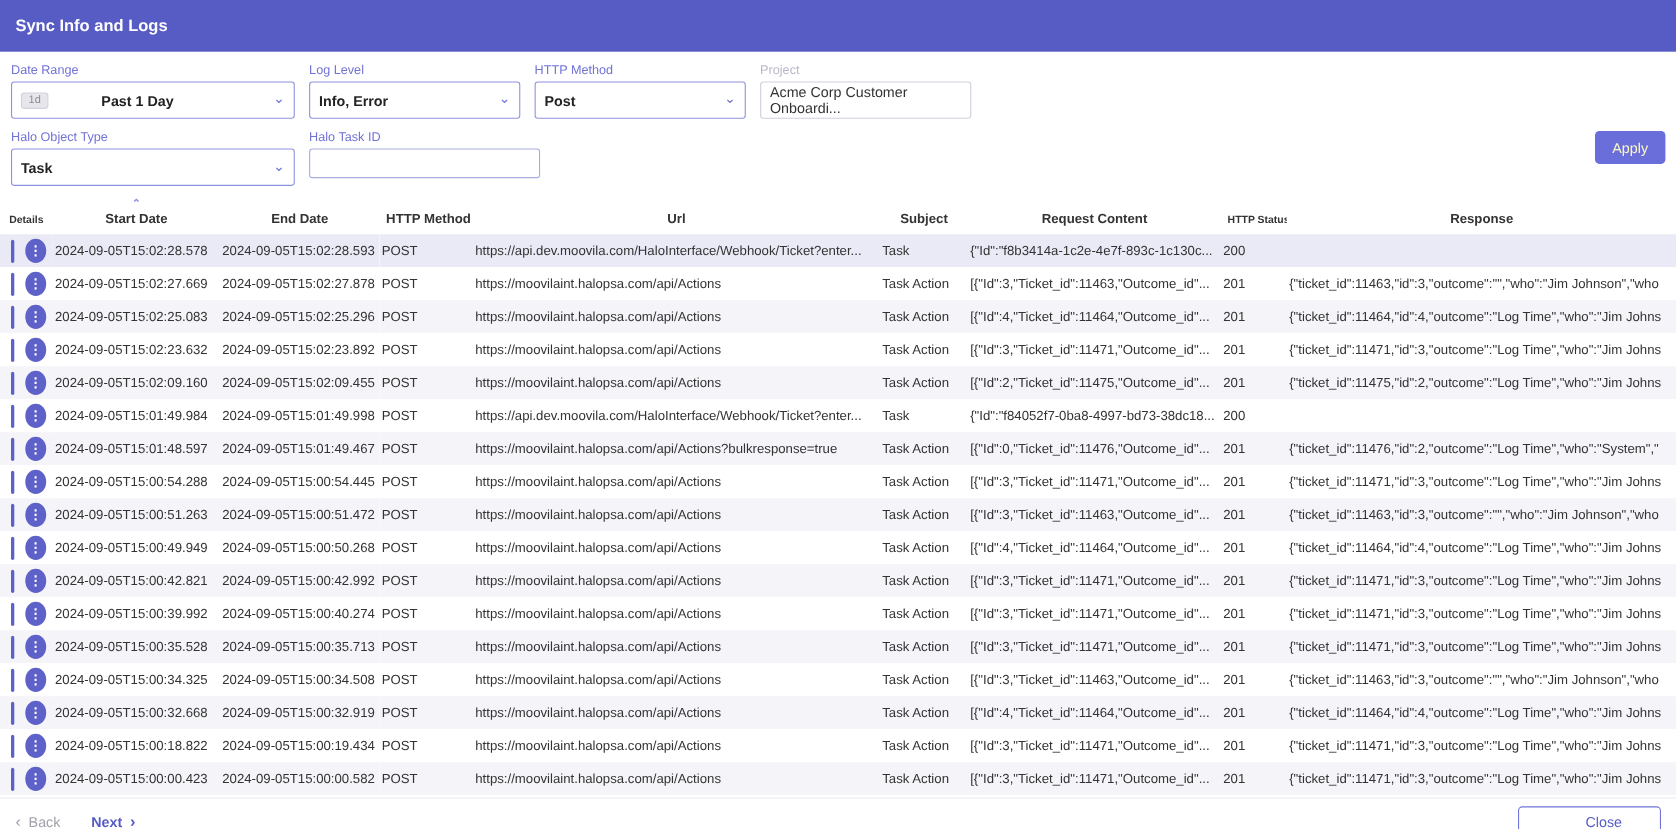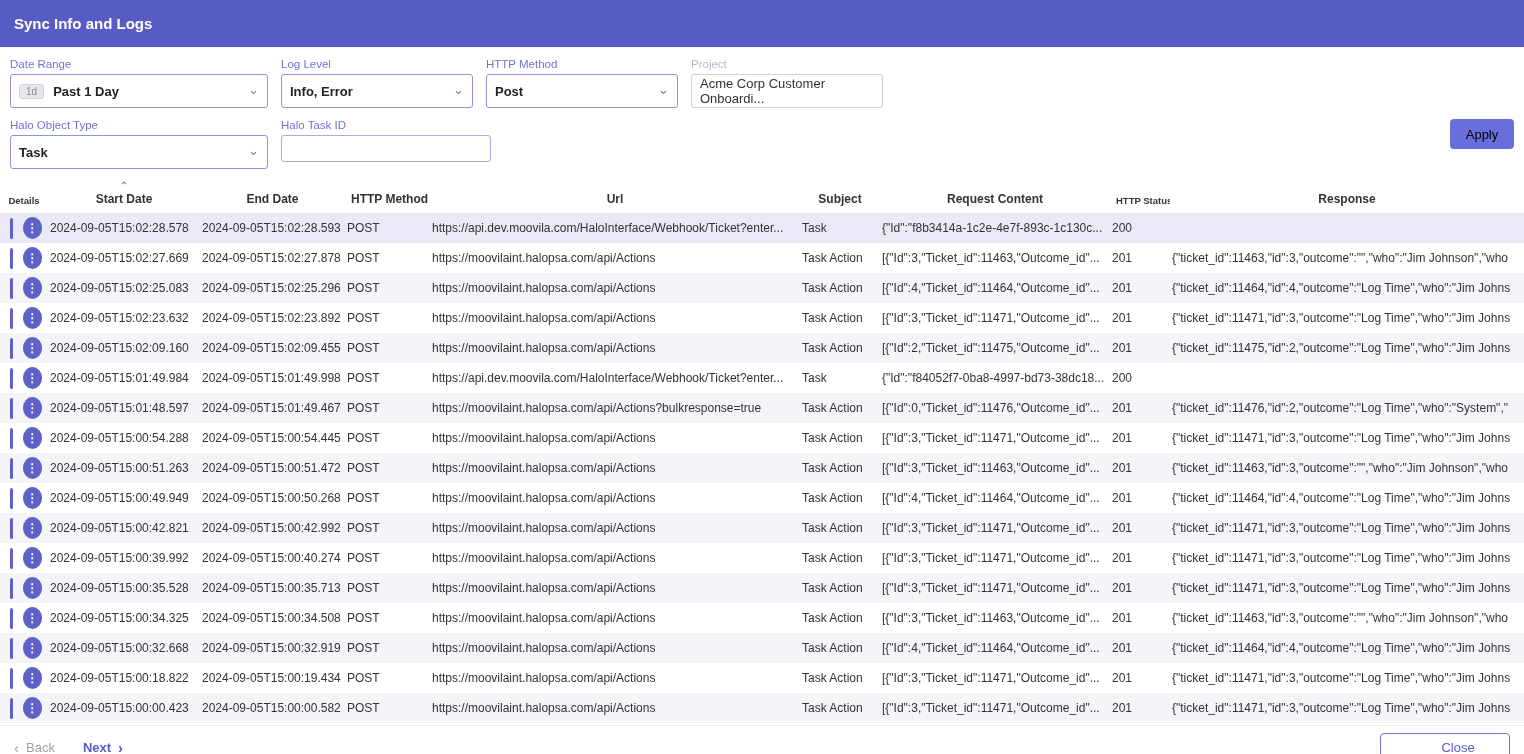--- a/index.html
+++ b/index.html
@@ -17,37 +17,38 @@
   .filters { padding: 11px 10px 0 10px; }
   .filter-row { display: flex; gap: 13px; margin-bottom: 11px; align-items: flex-start; }
   .field { display: flex; flex-direction: column; }
   .field label { font-size: 11.5px; color: #7173d6; margin-bottom: 4px; }
   .field.disabled label { color: #b7b9c8; }
   .control {
     height: 27px; border: 1px solid #8f92e0; border-radius: 3px;
     background: #fff; display: flex; align-items: center;
     padding: 16px 8px; font-size: 13px; font-weight: bold; color: #222;
     cursor: pointer;
+    gap: 39px;
   }
   .control.readonly { border-color: #cfd0dc; font-weight: normal; color: #333; cursor: default; }
   .w258 { width: 258px; } .w210 { width: 192px; }
   .chev { margin-left: auto; color: #7173d6; font-size: 13px; font-weight: normal; transform: translateY(-2px); }
   .badge {
     background: #e6e6ec; border: 1px solid #d2d2dc; color: #8a8a94;
     font-size: 10px; font-weight: normal; border-radius: 3px;
     padding: 1px 6px; margin-right: 9px;
   }
   .text-input {
     height: 27px; width: 210px; border: 1px solid #aaacdf; border-radius: 3px;
     padding: 0 8px; font-size: 13px; font-family: "Liberation Sans", sans-serif;
     outline: none;
   }
   .apply-btn {
     margin-left: auto; width: 64px; height: 30px;
-    background: #6a6edb; color: #000000; border: none; border-radius: 4px;
+    background: #6a6edb; color: #fef9c3; border: none; border-radius: 4px;
     font-size: 13px; font-family: "Liberation Sans", sans-serif; cursor: pointer;
   }
 
   
   .log-table { width: 1524px; border-collapse: collapse; table-layout: fixed; margin-top: 2px; }
   .log-table th {
     font-size: 12px; font-weight: bold; color: #333;
     padding: 12px 6px 7px 6px; vertical-align: bottom; text-align: center;
     white-space: nowrap; overflow: hidden; position: relative;
   }

